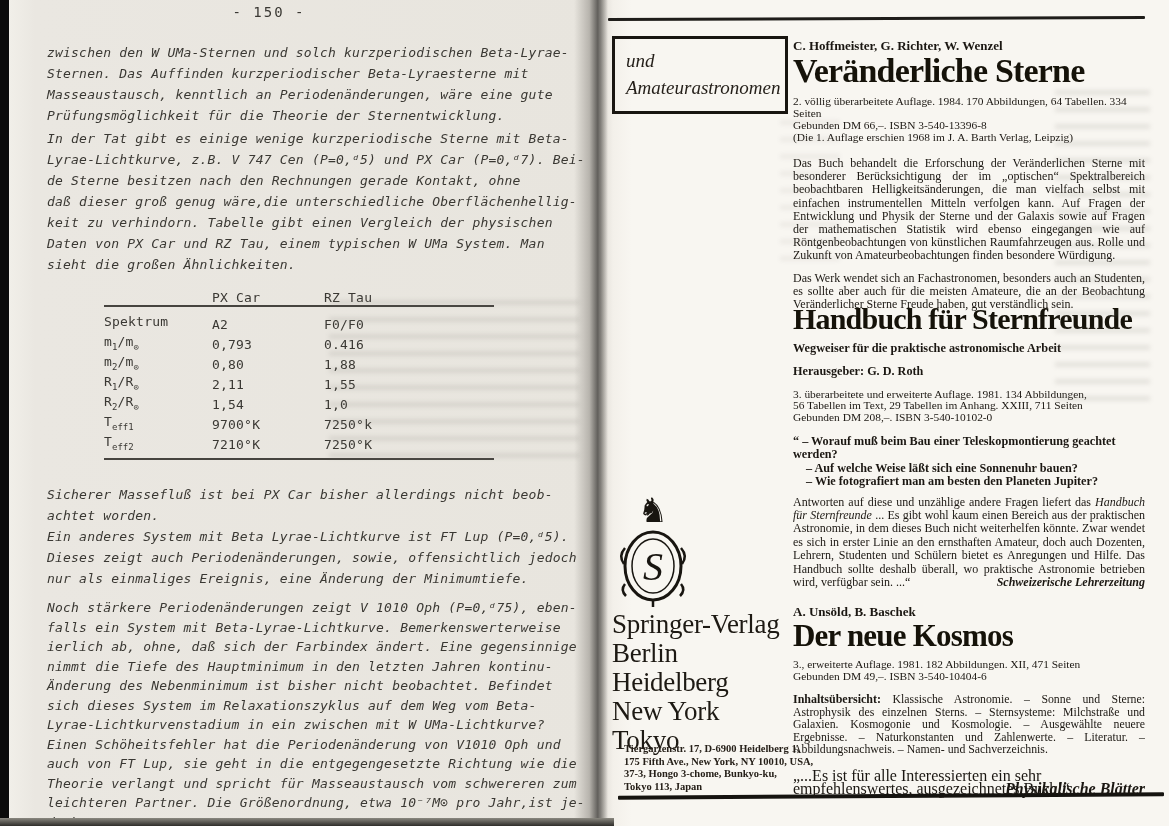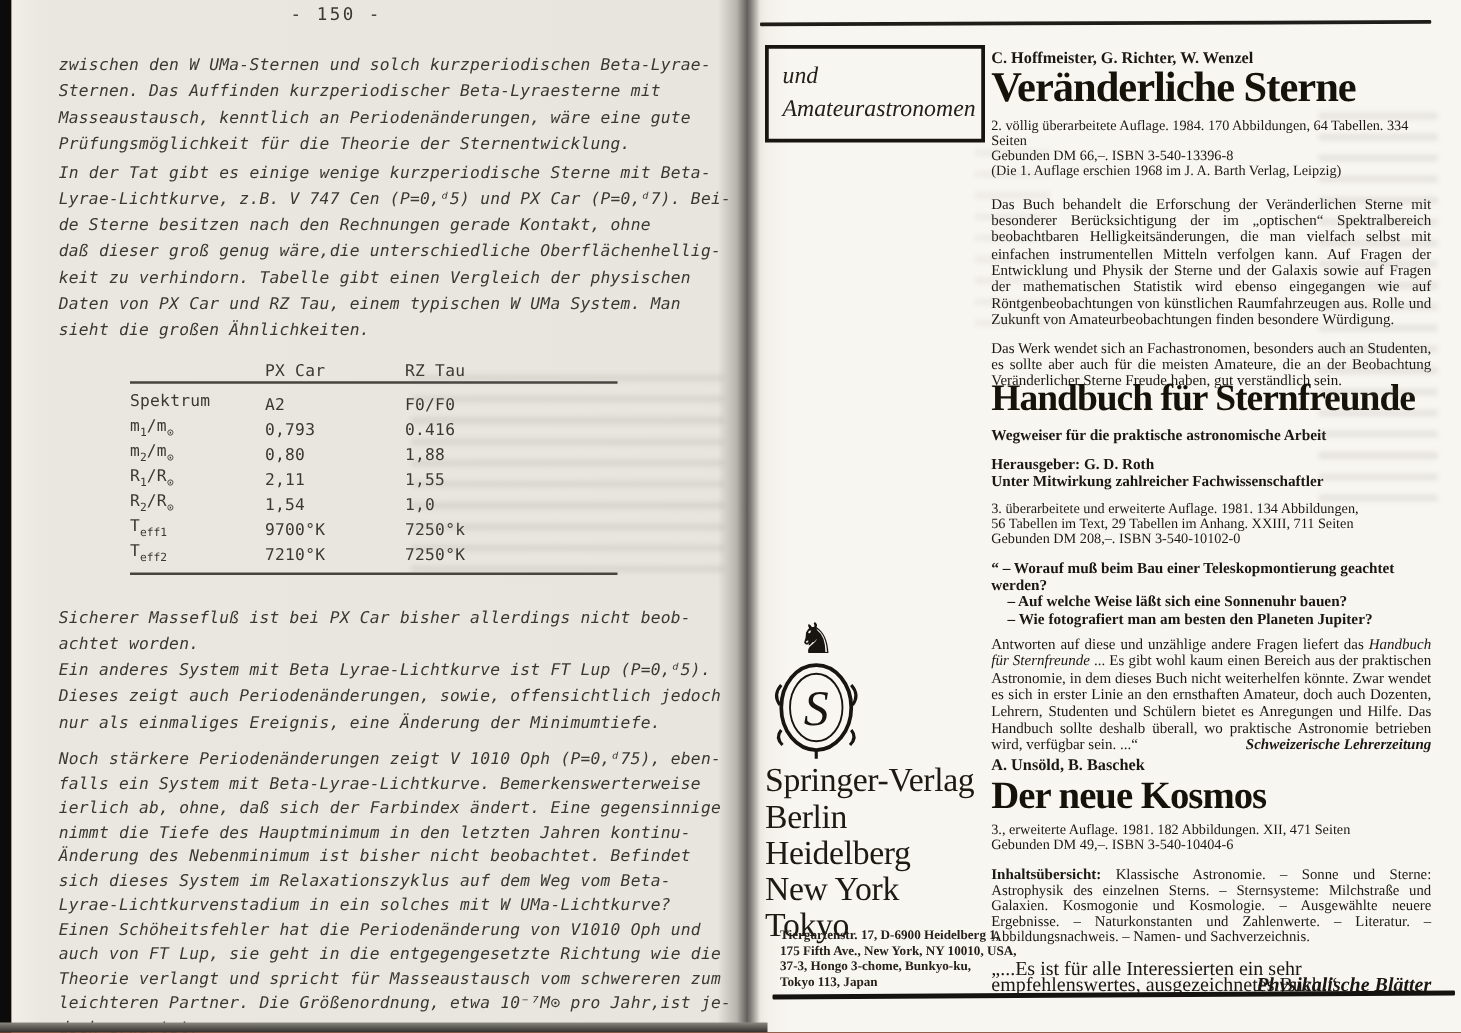--- a/index.html
+++ b/index.html
@@ -147,21 +147,21 @@
         <div class="tline">nur als einmaliges Ereignis, eine Änderung der Minimumtiefe.</div>
       </div>
 
     <div class="tw twpara lh195" style="top:598px">
         <div class="tline">Noch stärkere Periodenänderungen zeigt V 1010 Oph (P=0,ᵈ75), eben-</div>
         <div class="tline">falls ein System mit Beta-Lyrae-Lichtkurve. Bemerkenswerterweise</div>
         <div class="tline">ierlich ab, ohne, daß sich der Farbindex ändert. Eine gegensinnige</div>
         <div class="tline">nimmt die Tiefe des Hauptminimum in den letzten Jahren kontinu-</div>
         <div class="tline">Änderung des Nebenminimum ist bisher nicht beobachtet. Befindet</div>
         <div class="tline">sich dieses System im Relaxationszyklus auf dem Weg vom Beta-</div>
-        <div class="tline">Lyrae-Lichtkurvenstadium in ein solches mit W UMa-Lichtkurve?</div>
+        <div class="tline">Lyrae-Lichtkurvenstadium in ein zwischen mit W UMa-Lichtkurve?</div>
         <div class="tline">Einen Schöheitsfehler hat die Periodenänderung von V1010 Oph und</div>
         <div class="tline">auch von FT Lup, sie geht in die entgegengesetzte Richtung wie die</div>
         <div class="tline">Theorie verlangt und spricht für Masseaustausch vom schwereren zum</div>
         <div class="tline">leichteren Partner. Die Größenordnung, etwa 10⁻⁷M⊙ pro Jahr,ist je-</div>
         <div class="tline">doch erwartet.</div>
       </div>
 
     <div class="ghost" style="left:320px;top:300px;width:250px;height:160px"></div>
   </div>
 
@@ -207,21 +207,20 @@
         </div>
       <div class="bodytext" style="margin-top:14px">Das Buch behandelt die Erforschung der Veränderlichen Sterne mit besonderer Berücksichtigung der im „optischen“ Spektralbereich beobachtbaren Helligkeitsänderungen, die man vielfach selbst mit einfachen instrumentellen Mitteln verfolgen kann. Auf Fragen der Entwicklung und Physik der Sterne und der Galaxis sowie auf Fragen der mathematischen Statistik wird ebenso eingegangen wie auf Röntgenbeobachtungen von künstlichen Raumfahrzeugen aus. Rolle und Zukunft von Amateurbeobachtungen finden besondere Würdigung.</div>
       <div class="bodytext" style="margin-top:9px">Das Werk wendet sich an Fachastronomen, besonders auch an Studenten, es sollte aber auch für die meisten Amateure, die an der Beobachtung Veränderlicher Sterne Freude haben, gut verständlich sein.</div>
     </div>
 
     <div class="col" style="top:303px">
       <div class="btitle t2">Handbuch für Sternfreunde</div>
       <div class="subtitle" style="margin-top:6px">Wegweiser für die praktische astronomische Arbeit</div>
       <div class="editor" style="margin-top:9px">
         <span>Herausgeber: </span><b>G. D. Roth</b>
-        <div>Unter Mitwirkung zahlreicher Fachwissenschaftler</div>
       </div>
       <div class="biblio" style="margin-top:10px;line-height:11.8px">
           <div>3. überarbeitete und erweiterte Auflage. 1981. 134 Abbildungen,</div>
           <div>56 Tabellen im Text, 29 Tabellen im Anhang. XXIII, 711 Seiten</div>
           <div>Gebunden DM 208,–. ISBN 3-540-10102-0</div>
         </div>
       <div class="qlines" style="margin-top:11px">
         <div>“ – Worauf muß beim Bau einer Teleskopmontierung geachtet werden?</div>
         <div class="ind">– Auf welche Weise läßt sich eine Sonnenuhr bauen?</div>
         <div class="ind">– Wie fotografiert man am besten den Planeten Jupiter?</div>

